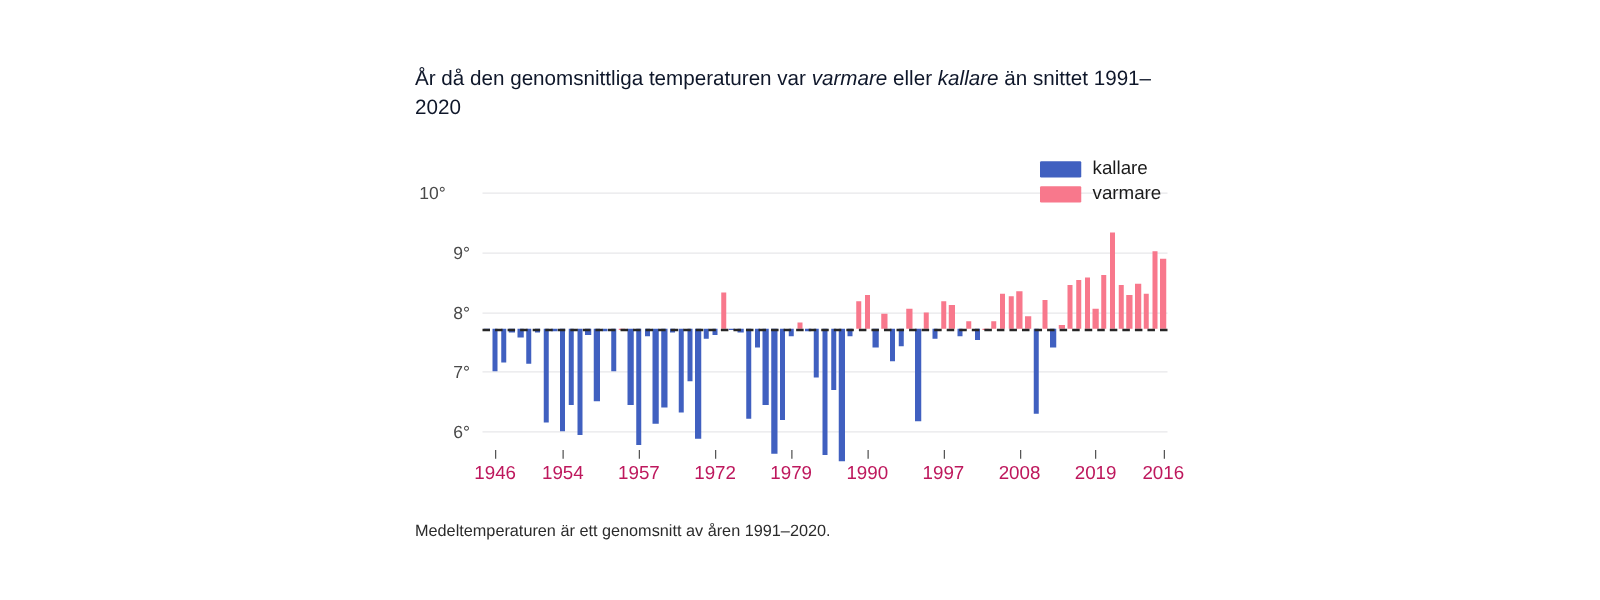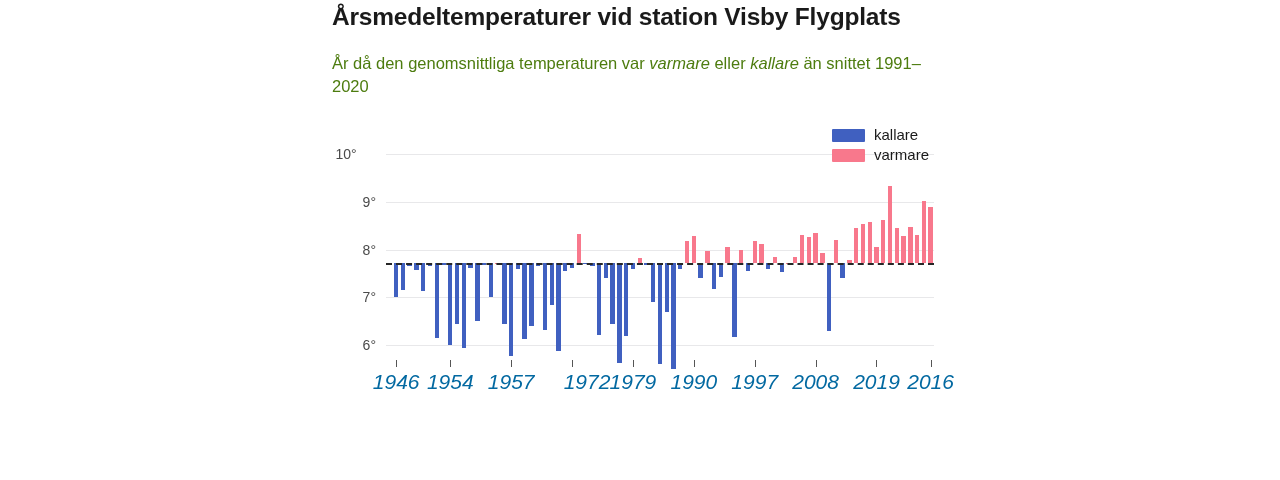--- a/index.html
+++ b/index.html
@@ -37,21 +37,21 @@
     line-height: 30px;
   }
 
   #chart-subtitle {
     position: absolute;
     left: 332px;
     top: 52px;
     width: 600px;
     font-size: 16.5px;
     font-weight: normal;
-    color: #4d7c0f;
+    color: #0f172a;
     line-height: 23px;
   }
   #chart-subtitle .em {
     font-style: italic;
   }
 
   
   #legend {
     position: absolute;
     left: 832px;
@@ -141,25 +141,24 @@
   .xtick-mark {
     position: absolute;
     top: 0;
     width: 1px;
     height: 7px;
     background: #555;
   }
   .xtick-label {
     position: absolute;
     top: 10px;
-    font-size: 21px;
-    color: #0369a1;
+    font-size: 15px;
+    color: #be185d;
     transform: translateX(-50%);
     white-space: nowrap;
-    font-style: italic;
   }
 
   #footnote {
     position: absolute;
     left: 332px;
     top: 417px;
     font-size: 13px;
     color: #2b2b2b;
   }
 
@@ -182,21 +181,20 @@
     font-weight: bold;
     color: #3f9e8e;
     letter-spacing: -0.2px;
   }
 </style>
 </head>
 <body>
 
 <div id="chart-card">
 
-  <div id="chart-title">Årsmedeltemperaturer vid station Visby Flygplats</div>
 
   <div id="chart-subtitle">
     <span>År då den genomsnittliga temperaturen var </span><span class="em">varmare</span><span> eller </span><span class="em">kallare</span><span> än snittet 1991–2020</span>
   </div>
 
   <div id="legend">
       <div class="legend-item">
         <span class="legend-swatch" style="background: rgb(64, 96, 192);"></span>
         <span class="legend-label">kallare</span>
       </div>
@@ -304,31 +302,32 @@
         <div id="baseline" style="top: 112.87px;"></div>
       </div>
     <div id="xaxis-ticks">
         <div class="xtick-mark" style="left: 10.1481px;"></div>
         <div class="xtick-label" style="left: 10.1481px;">1946</div>
         <div class="xtick-mark" style="left: 64.2716px;"></div>
         <div class="xtick-label" style="left: 64.2716px;">1954</div>
         <div class="xtick-mark" style="left: 125.16px;"></div>
         <div class="xtick-label" style="left: 125.16px;">1957</div>
         <div class="xtick-mark" style="left: 186.049px;"></div>
-        <div class="xtick-label" style="left: 186.049px; margin-left: 15px;">1972</div>
+        <div class="xtick-label" style="left: 186.049px;">1972</div>
         <div class="xtick-mark" style="left: 246.938px;"></div>
         <div class="xtick-label" style="left: 246.938px;">1979</div>
         <div class="xtick-mark" style="left: 307.827px;"></div>
         <div class="xtick-label" style="left: 307.827px;">1990</div>
         <div class="xtick-mark" style="left: 368.716px;"></div>
         <div class="xtick-label" style="left: 368.716px;">1997</div>
         <div class="xtick-mark" style="left: 429.605px;"></div>
         <div class="xtick-label" style="left: 429.605px;">2008</div>
         <div class="xtick-mark" style="left: 490.494px;"></div>
         <div class="xtick-label" style="left: 490.494px;">2019</div>
         <div class="xtick-mark" style="left: 544.617px;"></div>
         <div class="xtick-label" style="left: 544.617px;">2016</div>
       </div>
   </div>
 
+  <div id="footnote">Medeltemperaturen är ett genomsnitt av åren 1991–2020.</div>
 
 
 </div>
 
 </body></html>

